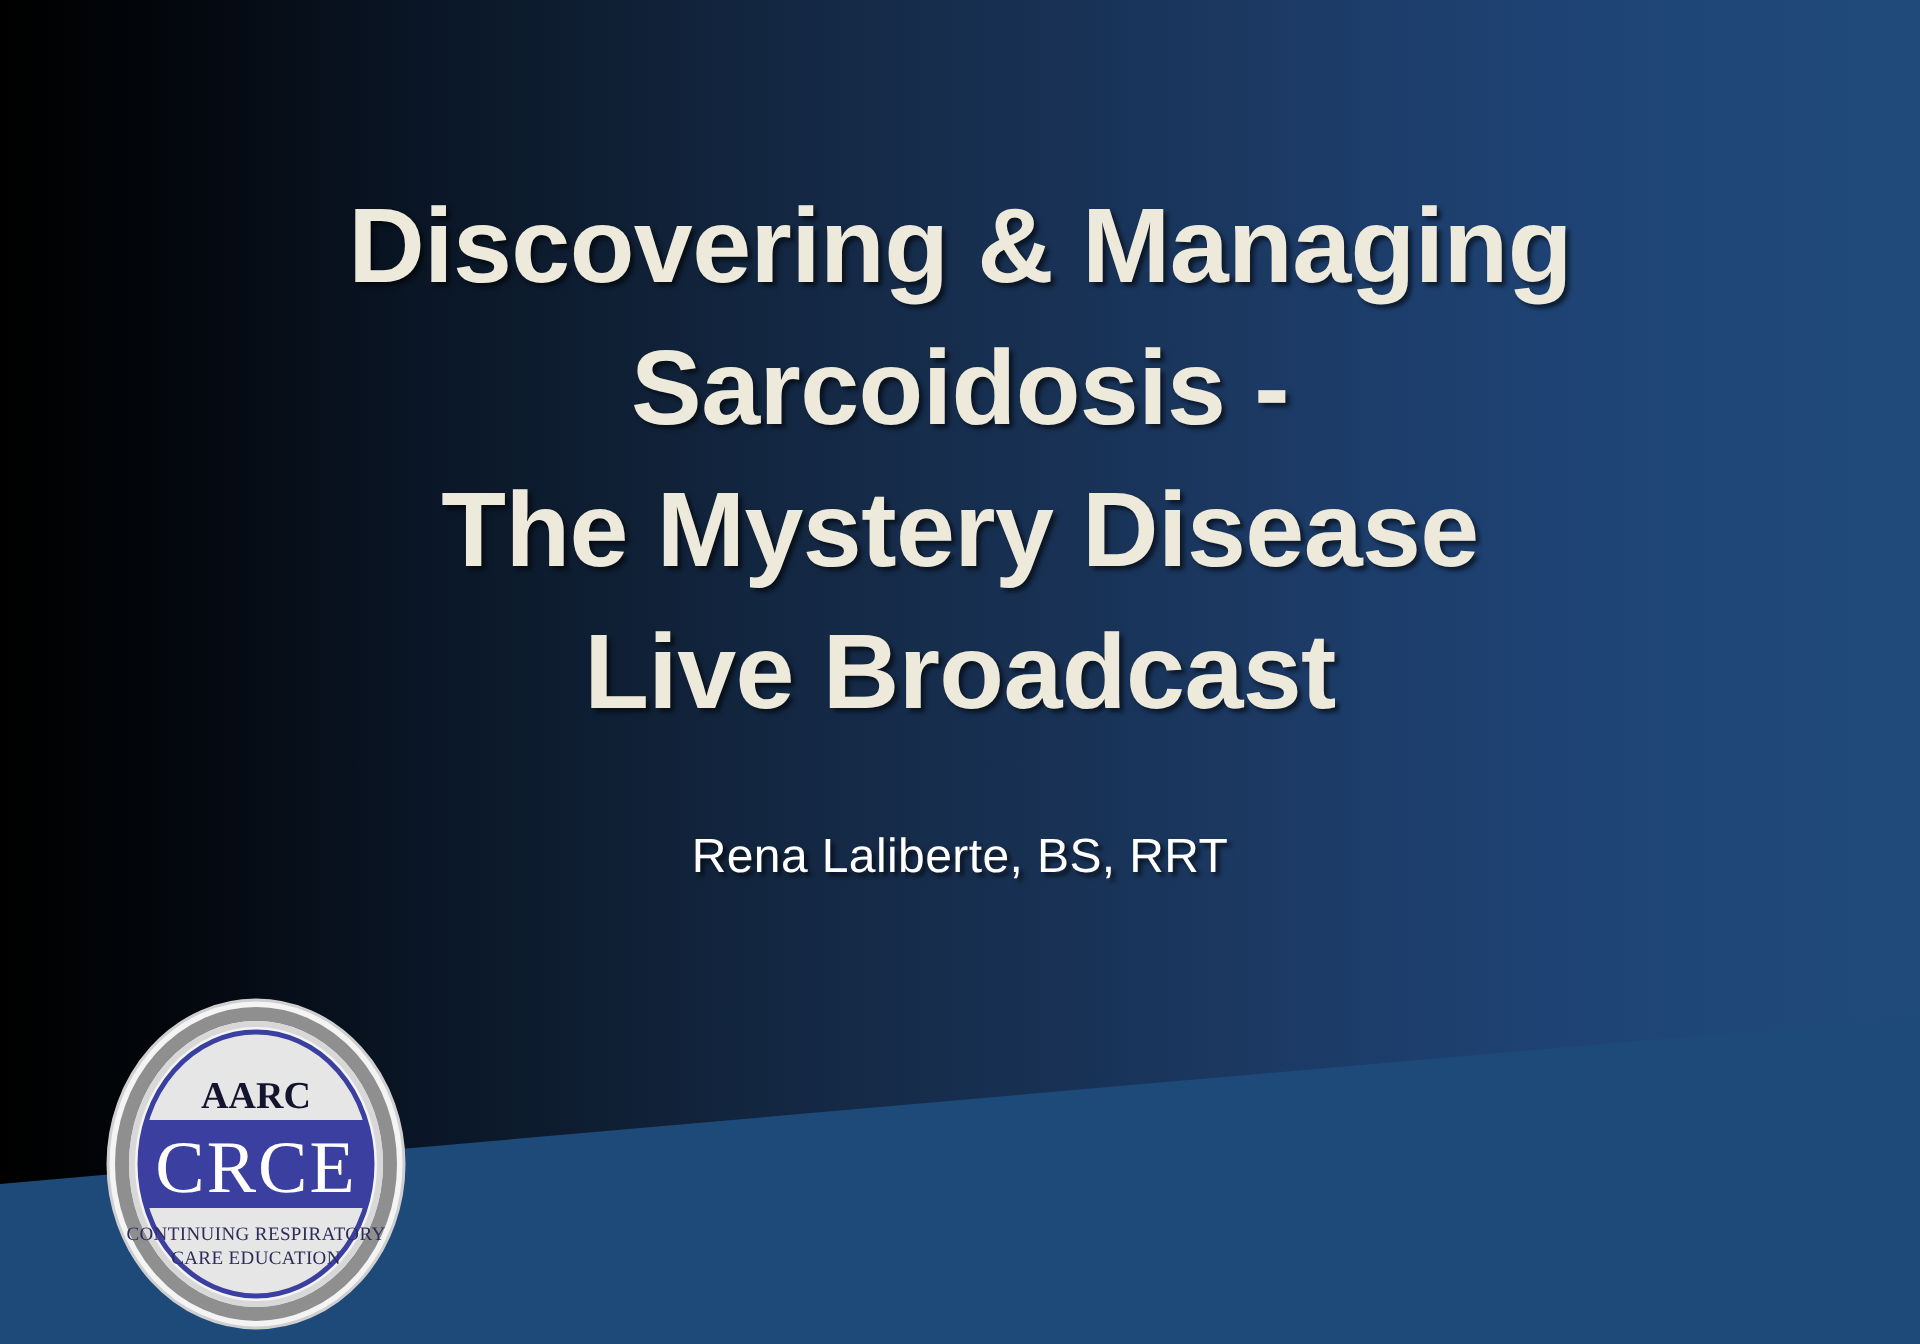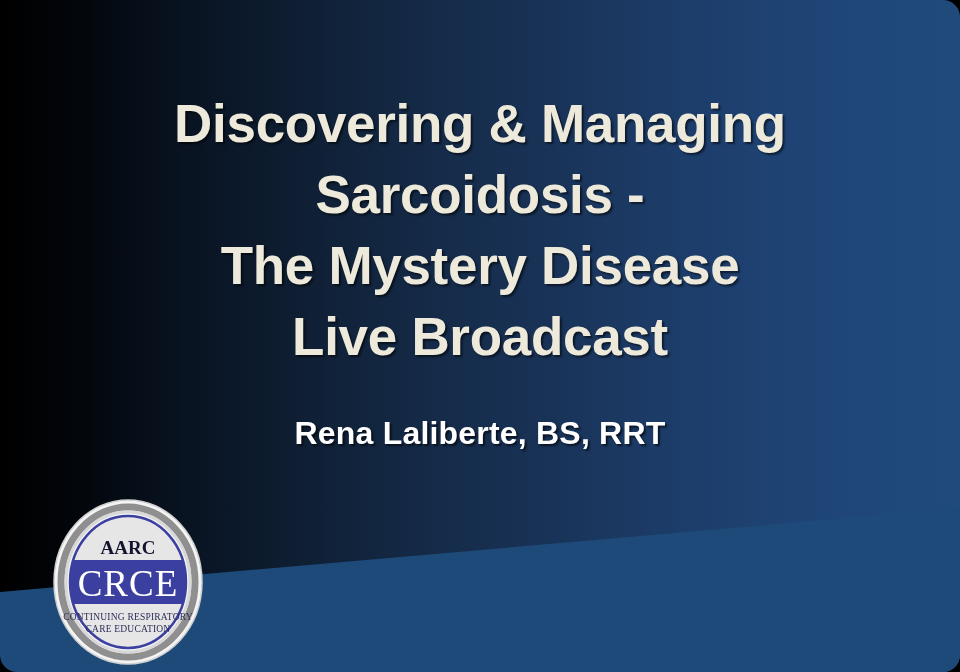--- a/index.html
+++ b/index.html
@@ -22,21 +22,20 @@
         #0a1626 22%,
         #0e1d31 30%,
         #12253e 38%,
         #152b49 46%,
         #183154 55%,
         #1b3861 64%,
         #1d3e6c 73%,
         #1e4374 82%,
         #1f4878 91%,
         #1f4a7a 100%);
-    border-radius: 17px;
   }
 
   
   .diagonal-band {
     position: absolute;
     left: 0;
     top: 0;
     width: 960px;
     height: 672px;
     pointer-events: none;
@@ -66,22 +65,22 @@
     white-space: pre-line;
   }
 
   .presenter {
     position: absolute;
     left: 80px;
     top: 415px;
     width: 800px;
     text-align: center;
     color: #ffffff;
-    font-size: 32px;
-    font-weight: bold;
+    font-size: 24px;
+    font-weight: normal;
     letter-spacing: 0.2px;
     text-shadow: 2px 2px 2px rgba(0, 0, 0, 0.6);
   }
 
   .approval {
     position: absolute;
     left: 190px;
     top: 524px;
     width: 600px;
     text-align: center;

